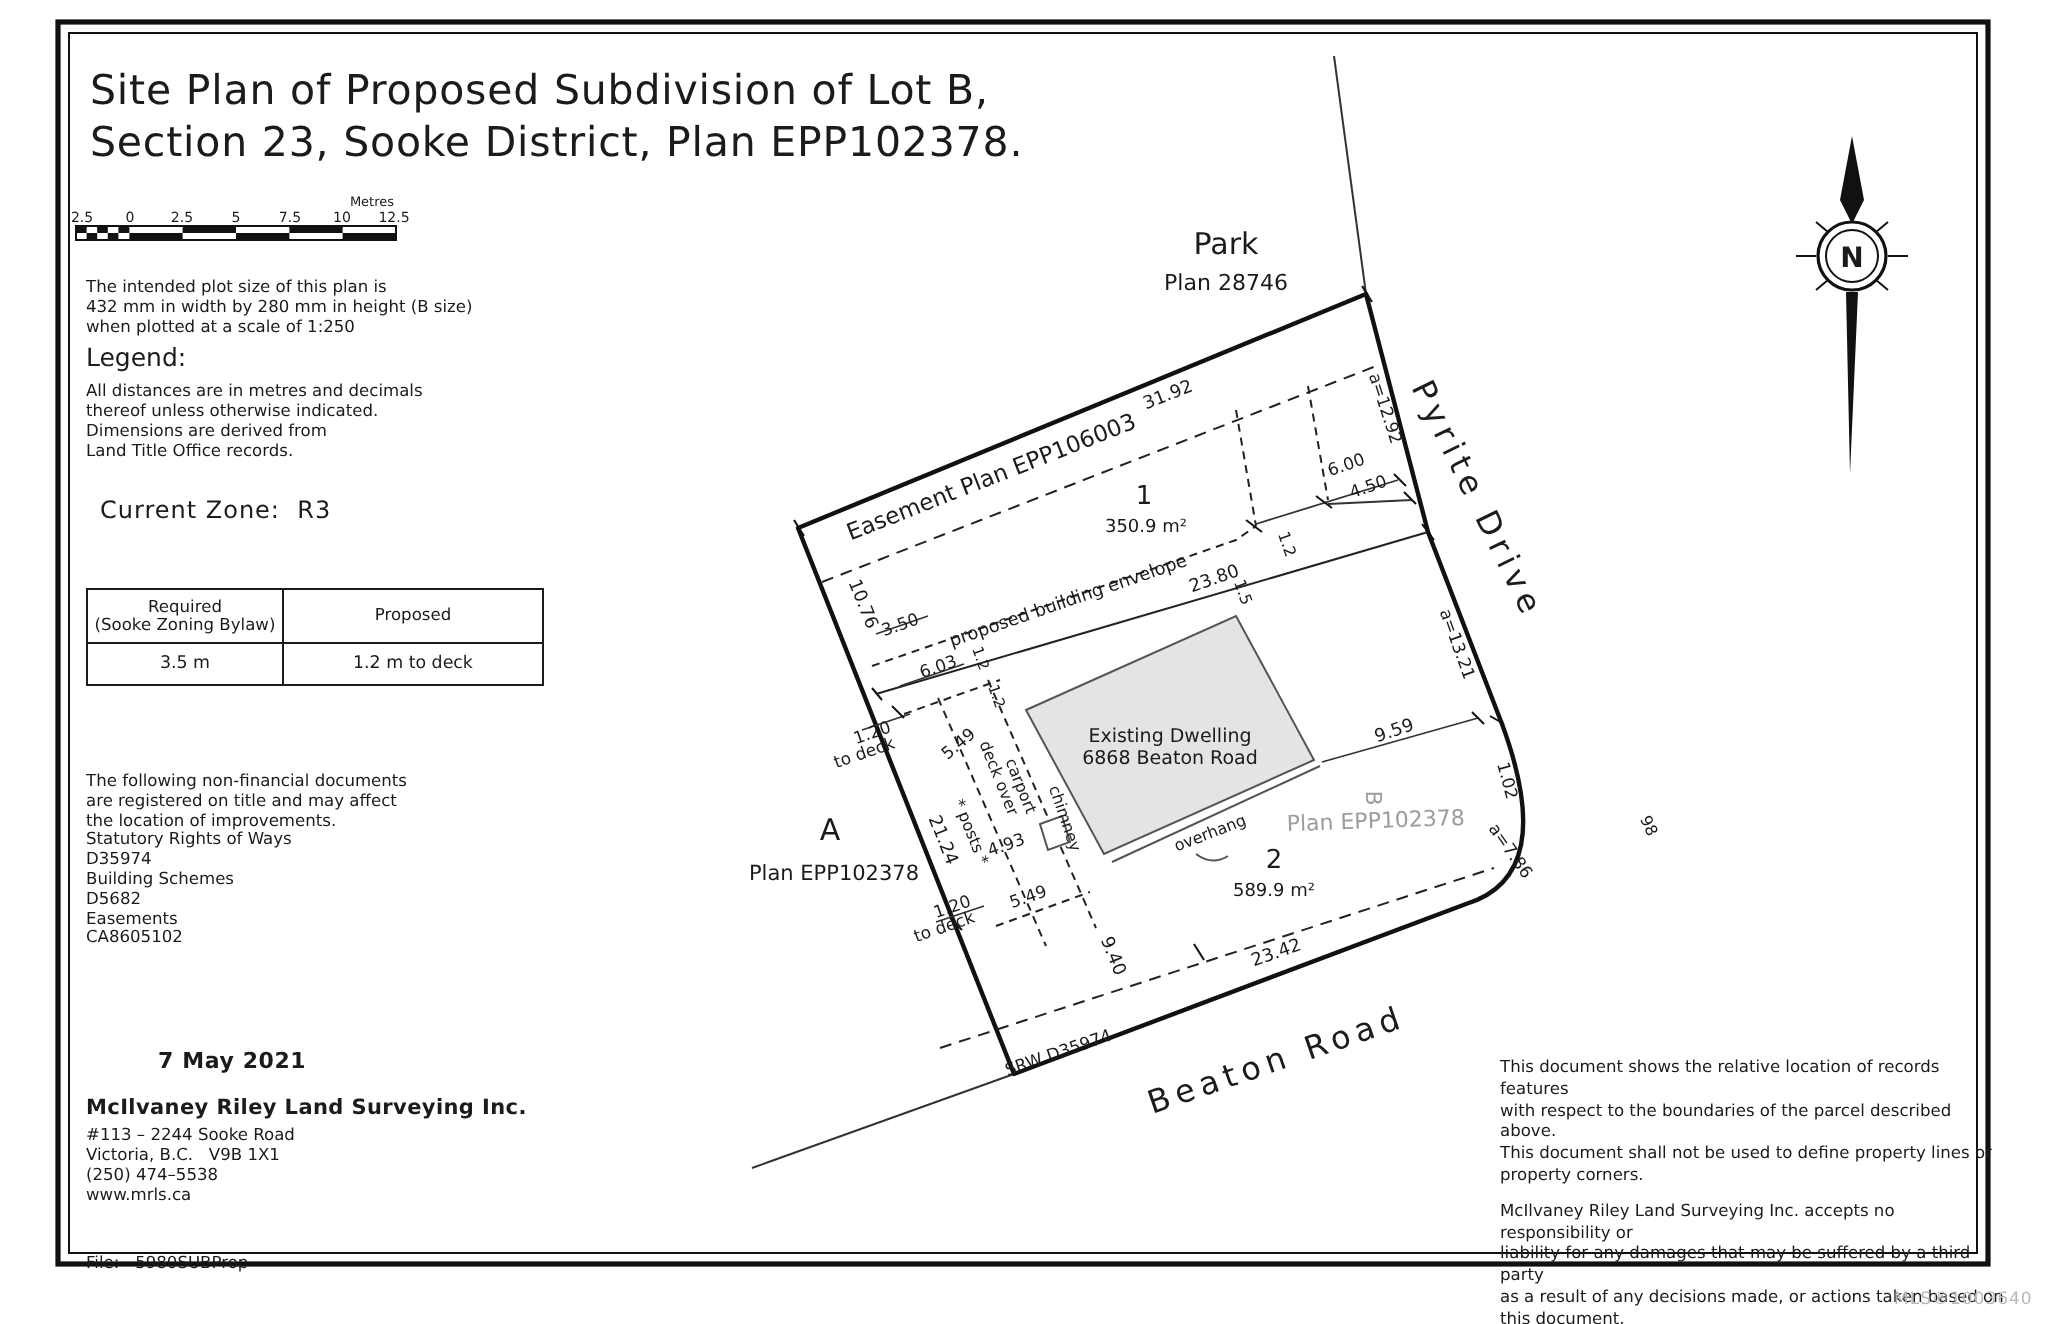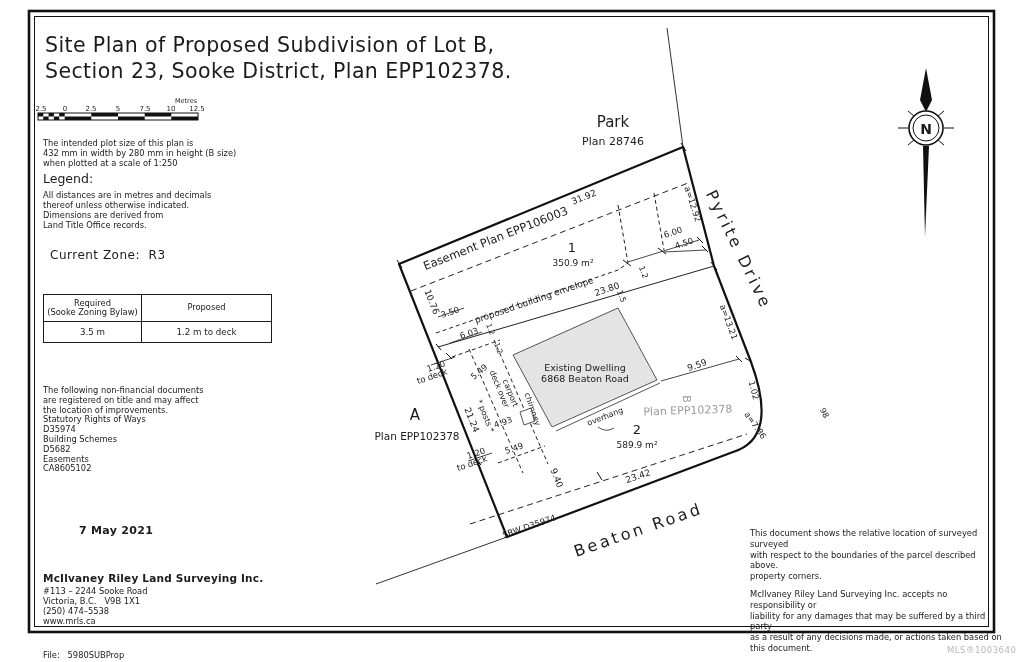--- a/index.html
+++ b/index.html
@@ -243,35 +243,36 @@
     <div>Statutory Rights of Ways</div>
     <div>D35974</div>
     <div>Building Schemes</div>
     <div>D5682</div>
     <div>Easements</div>
     <div>CA8605102</div>
   </div>
 
   <div class="abs date" style="left:43px;top:524px;margin-left:36px;">7 May 2021</div>
 
-  <div class="abs" style="left:43px;top:572px;">
+  <div class="abs" style="left:43px;top:548px;">
     <div class="surv-name">McIlvaney Riley Land Surveying Inc.</div>
     <div class="small" style="margin-top:2px;">
       <div>#113 – 2244 Sooke Road</div>
       <div class="pre">Victoria, B.C.   V9B 1X1</div>
       <div>(250) 474–5538</div>
       <div>www.mrls.ca</div>
     </div>
     <div class="small pre" style="margin-top:24px;">File:   5980SUBProp</div>
   </div>
 
   <div class="abs disc" style="left:750px;top:528px;width:252px;">
     <div>
-      <div>This document shows the relative location of surveyed surveyed</div>
+      <div>This document shows the relative location of records features</div>
       <div>with respect to the boundaries of the parcel described above.</div>
+      <div>This document shall not be used to define property lines or</div>
       <div>property corners.</div>
     </div>
     <div style="margin-top:7px;">
       <div>McIlvaney Riley Land Surveying Inc. accepts no responsibility or</div>
       <div>liability for any damages that may be suffered by a third party</div>
       <div>as a result of any decisions made, or actions taken based on</div>
       <div>this document.</div>
     </div>
   </div>
 

